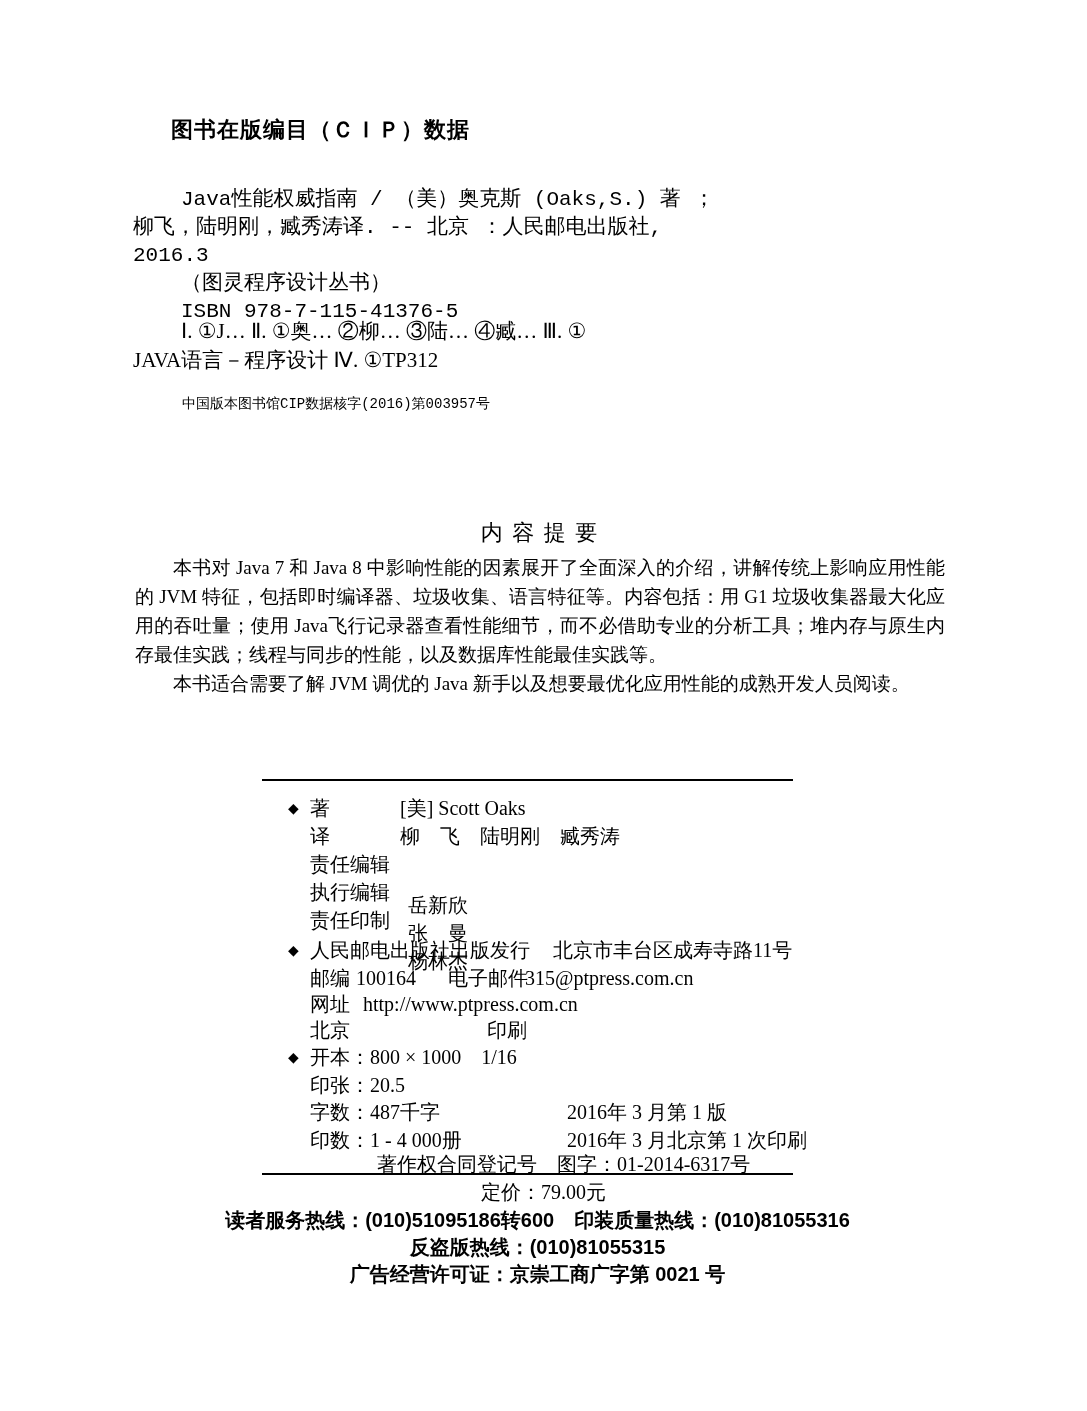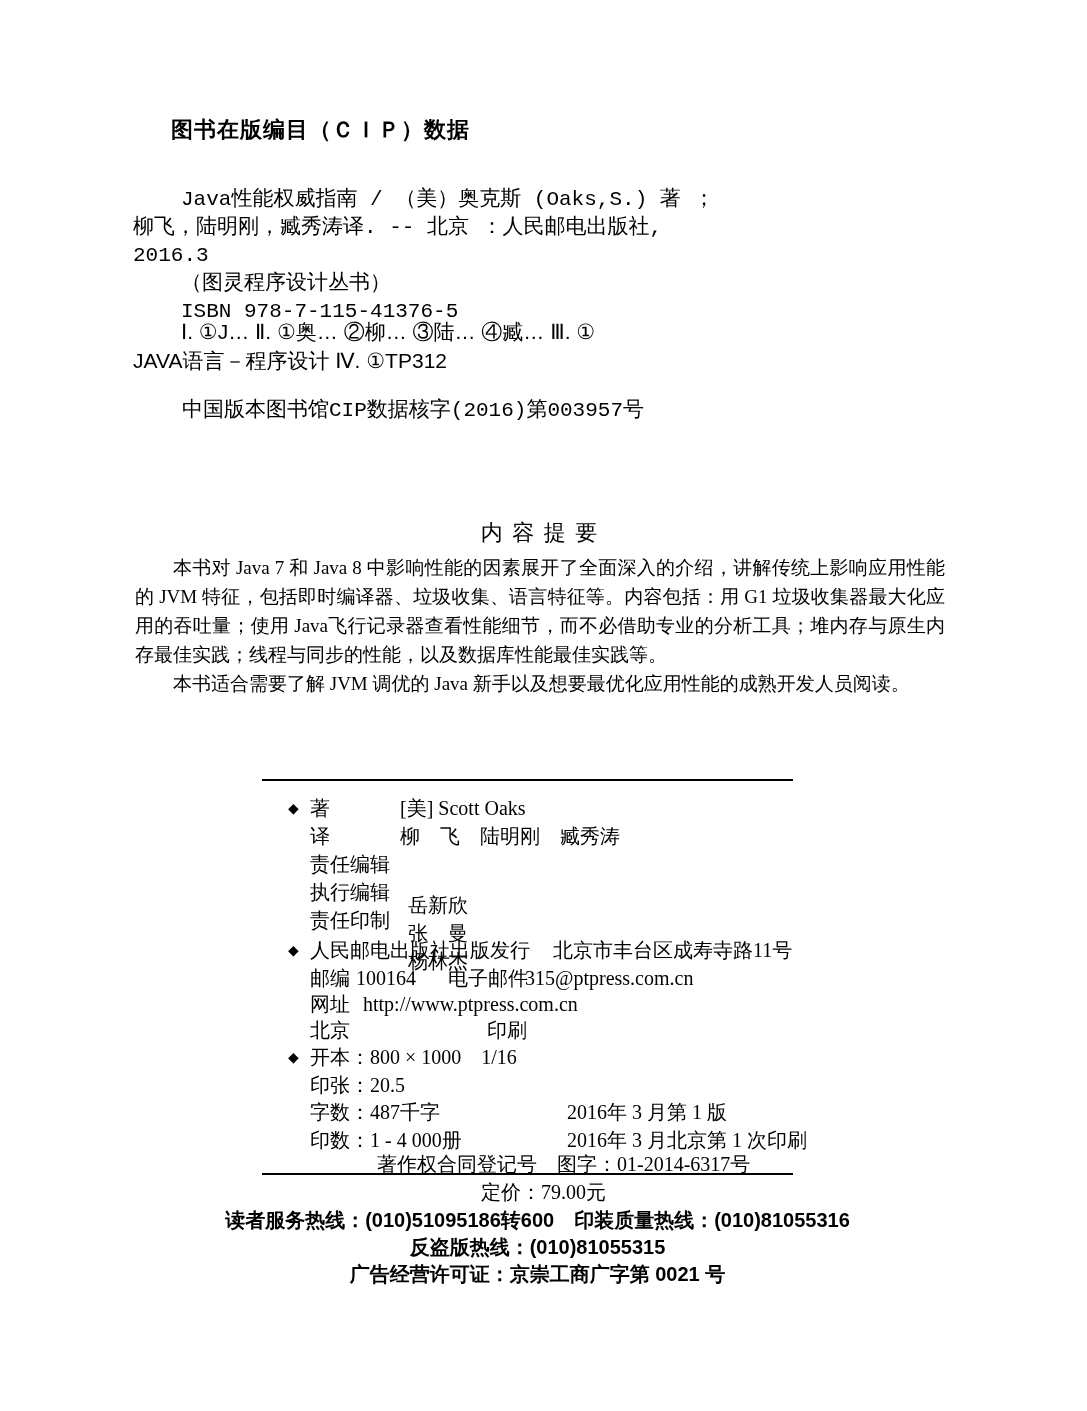--- a/index.html
+++ b/index.html
@@ -19,29 +19,29 @@
     font-weight:bold;font-size:22px;line-height:28px;letter-spacing:1px;
     white-space:nowrap;
   }
   .cip-record{
     position:absolute;left:133px;top:186px;width:700px;
     font-family:"Liberation Mono","DejaVu Sans Mono",monospace;
     font-size:21px;line-height:28px;
   }
   .cip-class{
     position:absolute;left:133px;top:317px;width:700px;
-    font-family:Liberation Sans, sans-serif;
+    font-family:Liberation Serif, serif;
     font-size:21px;line-height:29px;
   }
   .line{white-space:nowrap;}
   .ind{padding-left:48px;}
   .cip-registry{
     position:absolute;left:182px;top:395px;
     font-family:"Liberation Mono","DejaVu Sans Mono",monospace;
-    font-size:21px;white-space:nowrap;
+    font-size:14px;white-space:nowrap;
   }
   
   .summary-title{
     position:absolute;left:0;top:518px;width:1080px;
     text-align:center;font-size:22px;letter-spacing:2px;
   }
   .summary-body{
     position:absolute;left:135px;top:553px;width:810px;
     font-size:19px;line-height:29px;text-align:justify;
   }

